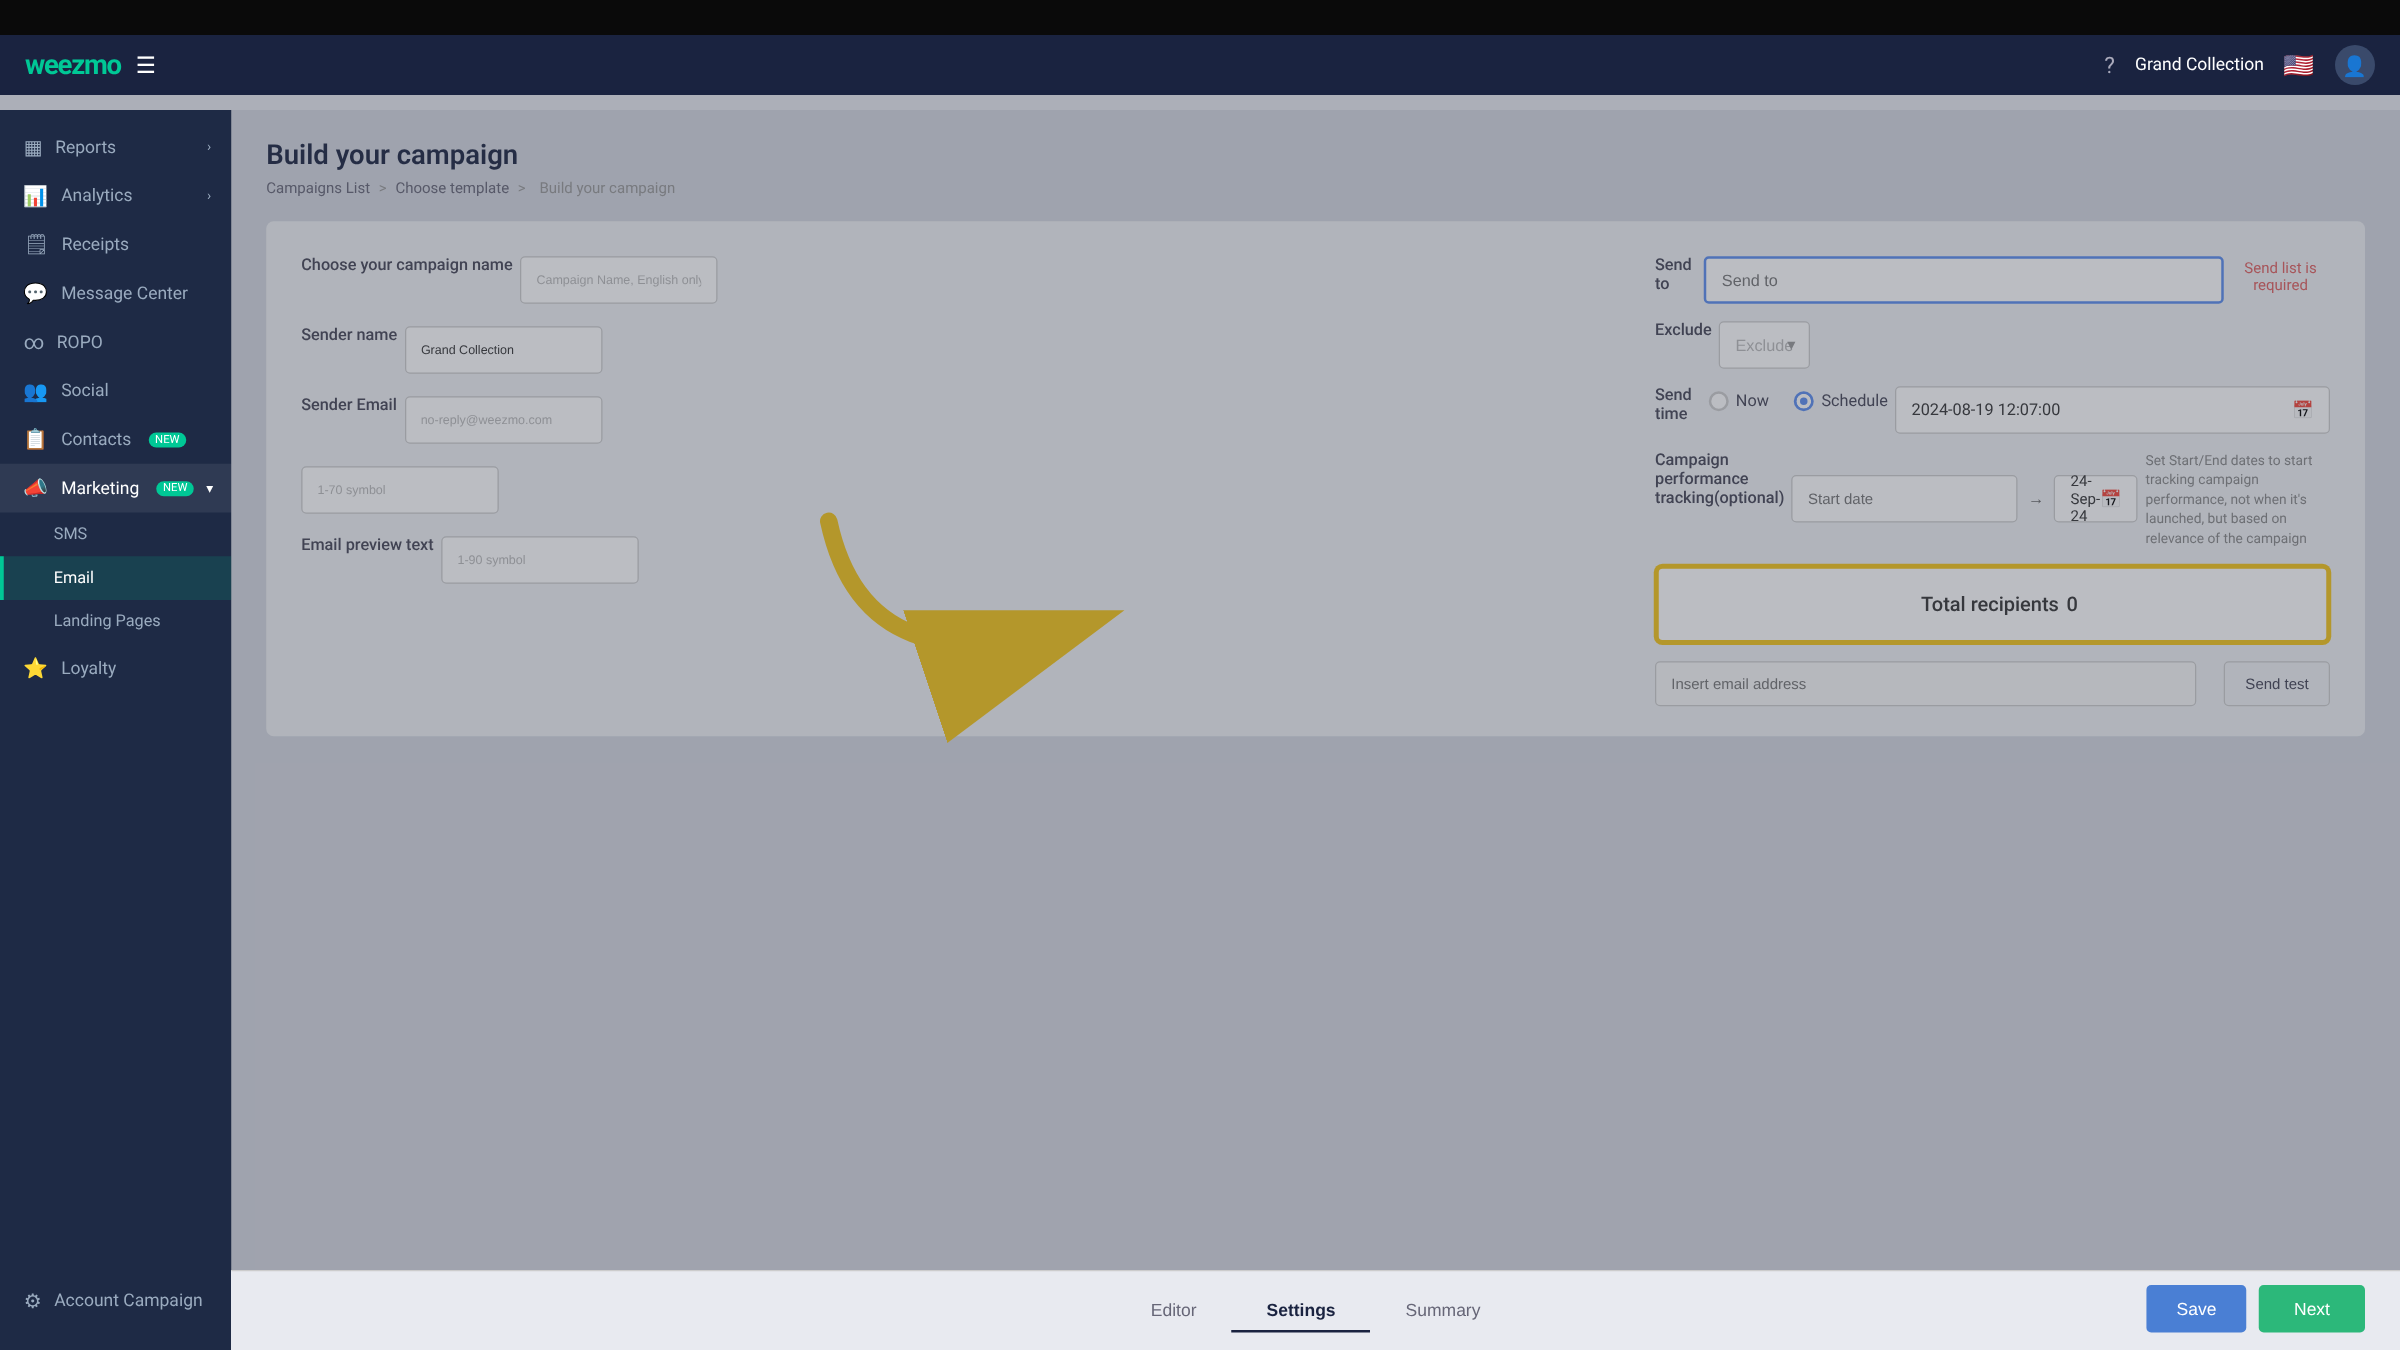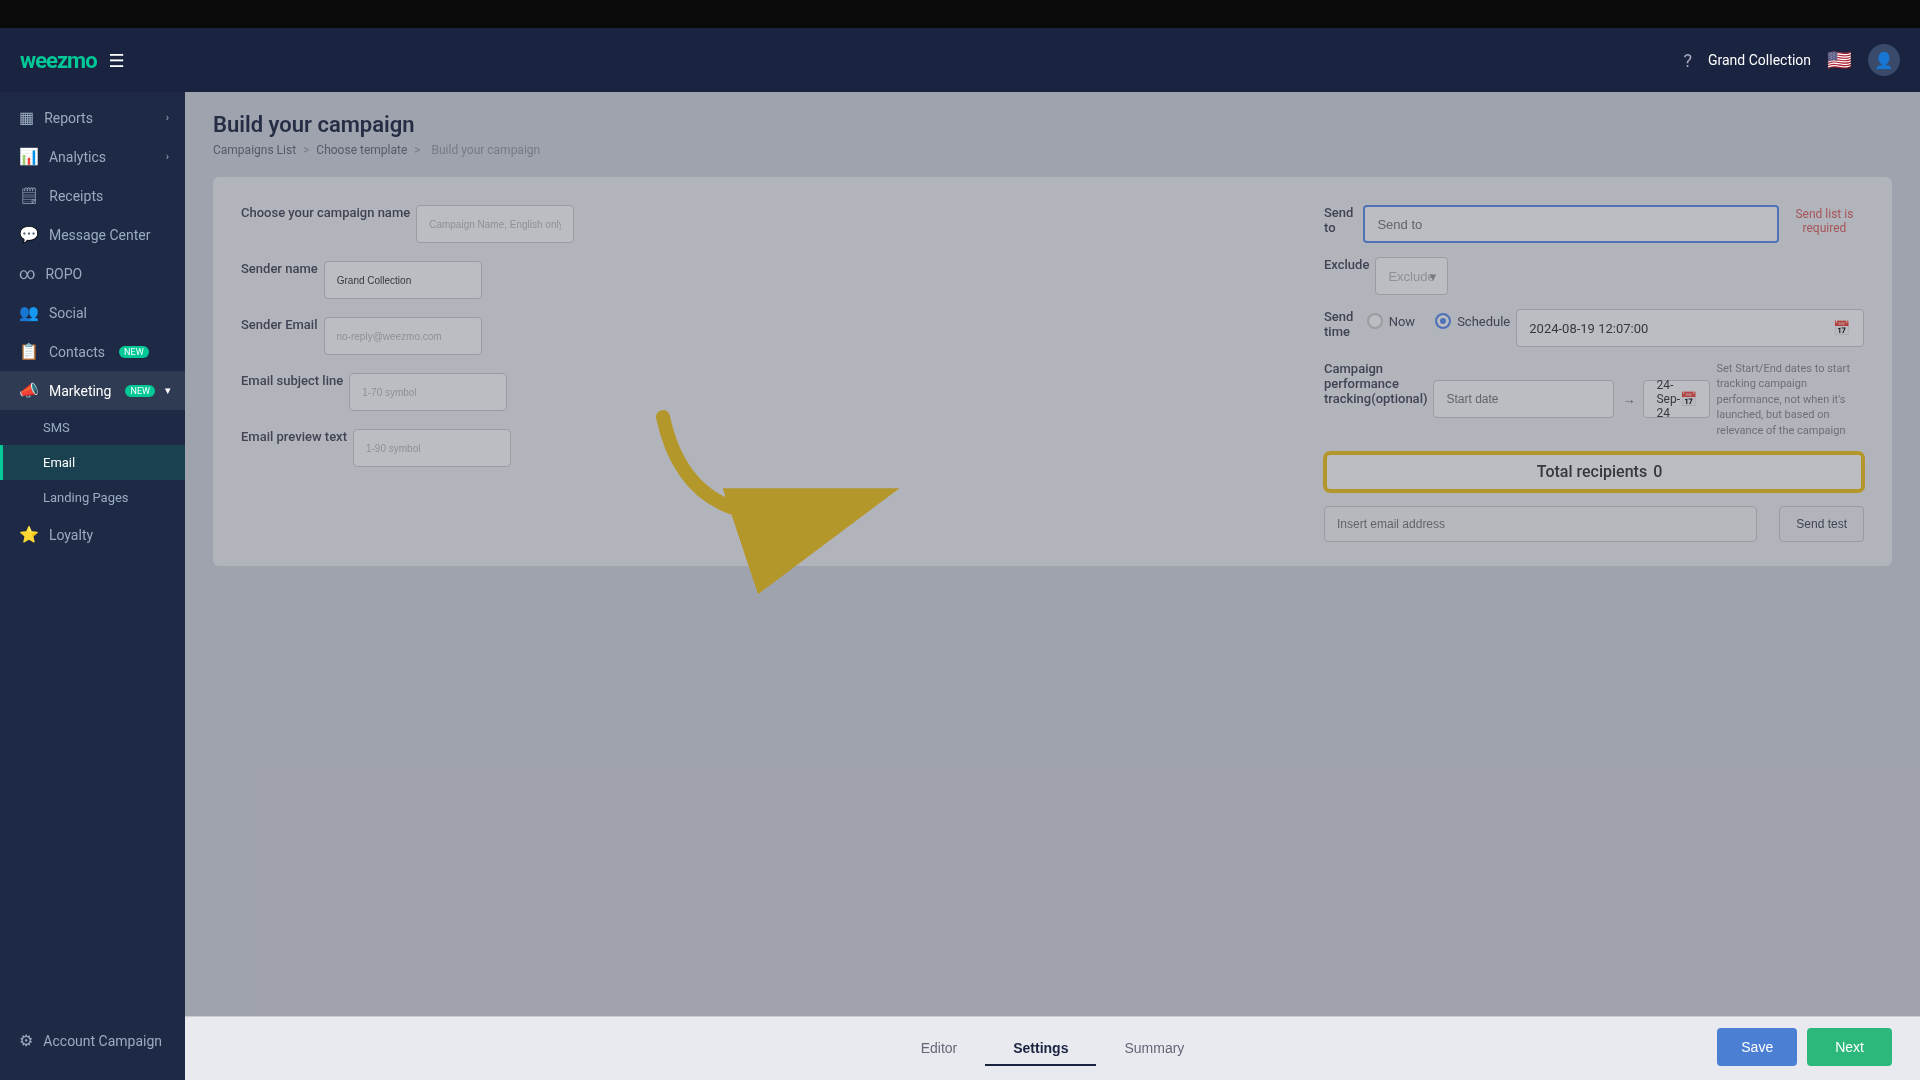--- a/index.html
+++ b/index.html
@@ -1,21 +1,21 @@
 <!DOCTYPE html>
 <html><head>
   <meta charset="utf-8">
   <style>
     * { box-sizing: border-box; margin: 0; padding: 0; }
     body { font-family: -apple-system, BlinkMacSystemFont, 'Segoe UI', Roboto, sans-serif; background: #e8eaf0; width: 1920px; height: 1080px; overflow: hidden; }
 
     
     .navbar {
       background: #1a2340;
-      height: 64px;
+      height: 48px;
       display: flex;
       align-items: center;
       padding: 0 20px;
       position: fixed;
       top: 0; left: 0; right: 0;
       z-index: 100;
     }
     .navbar-logo {
       color: #00c896;
       font-size: 22px;
@@ -255,21 +255,21 @@
       outline: none;
       display: flex; align-items: center; justify-content: space-between;
     }
     .tracking-hint { font-size: 11px; color: #888; line-height: 1.4; }
 
     
     .total-recipients-box {
       border: 3px solid #f5c518;
       border-radius: 6px;
       background: #fff;
-      height: 40px;
+      height: 63px;
       display: flex;
       align-items: center;
       justify-content: center;
       font-size: 16px;
       font-weight: 500;
       color: #333;
       box-shadow: 0 0 0 1px #f5c518;
       padding-left: 11px;
     }
 
@@ -476,21 +476,20 @@
         </div>
         <div class="form-group">
           <label class="form-label">Sender name</label>
           <input class="form-input filled" type="text" value="Grand Collection" style="">
         </div>
         <div class="form-group">
           <label class="form-label">Sender Email</label>
           <input class="form-input" type="text" placeholder="no-reply@weezmo.com" style="">
         </div>
         <div class="form-group">
-          <label class="form-label">Email subject line</label>
           <input class="form-input" type="text" placeholder="1-70 symbol" style="">
         </div>
         <div class="form-group">
           <label class="form-label">Email preview text</label>
           <input class="form-input" type="text" placeholder="1-90 symbol" style="">
         </div>
       </div>
 
       <div class="campaign-right">
         <div class="form-group">

